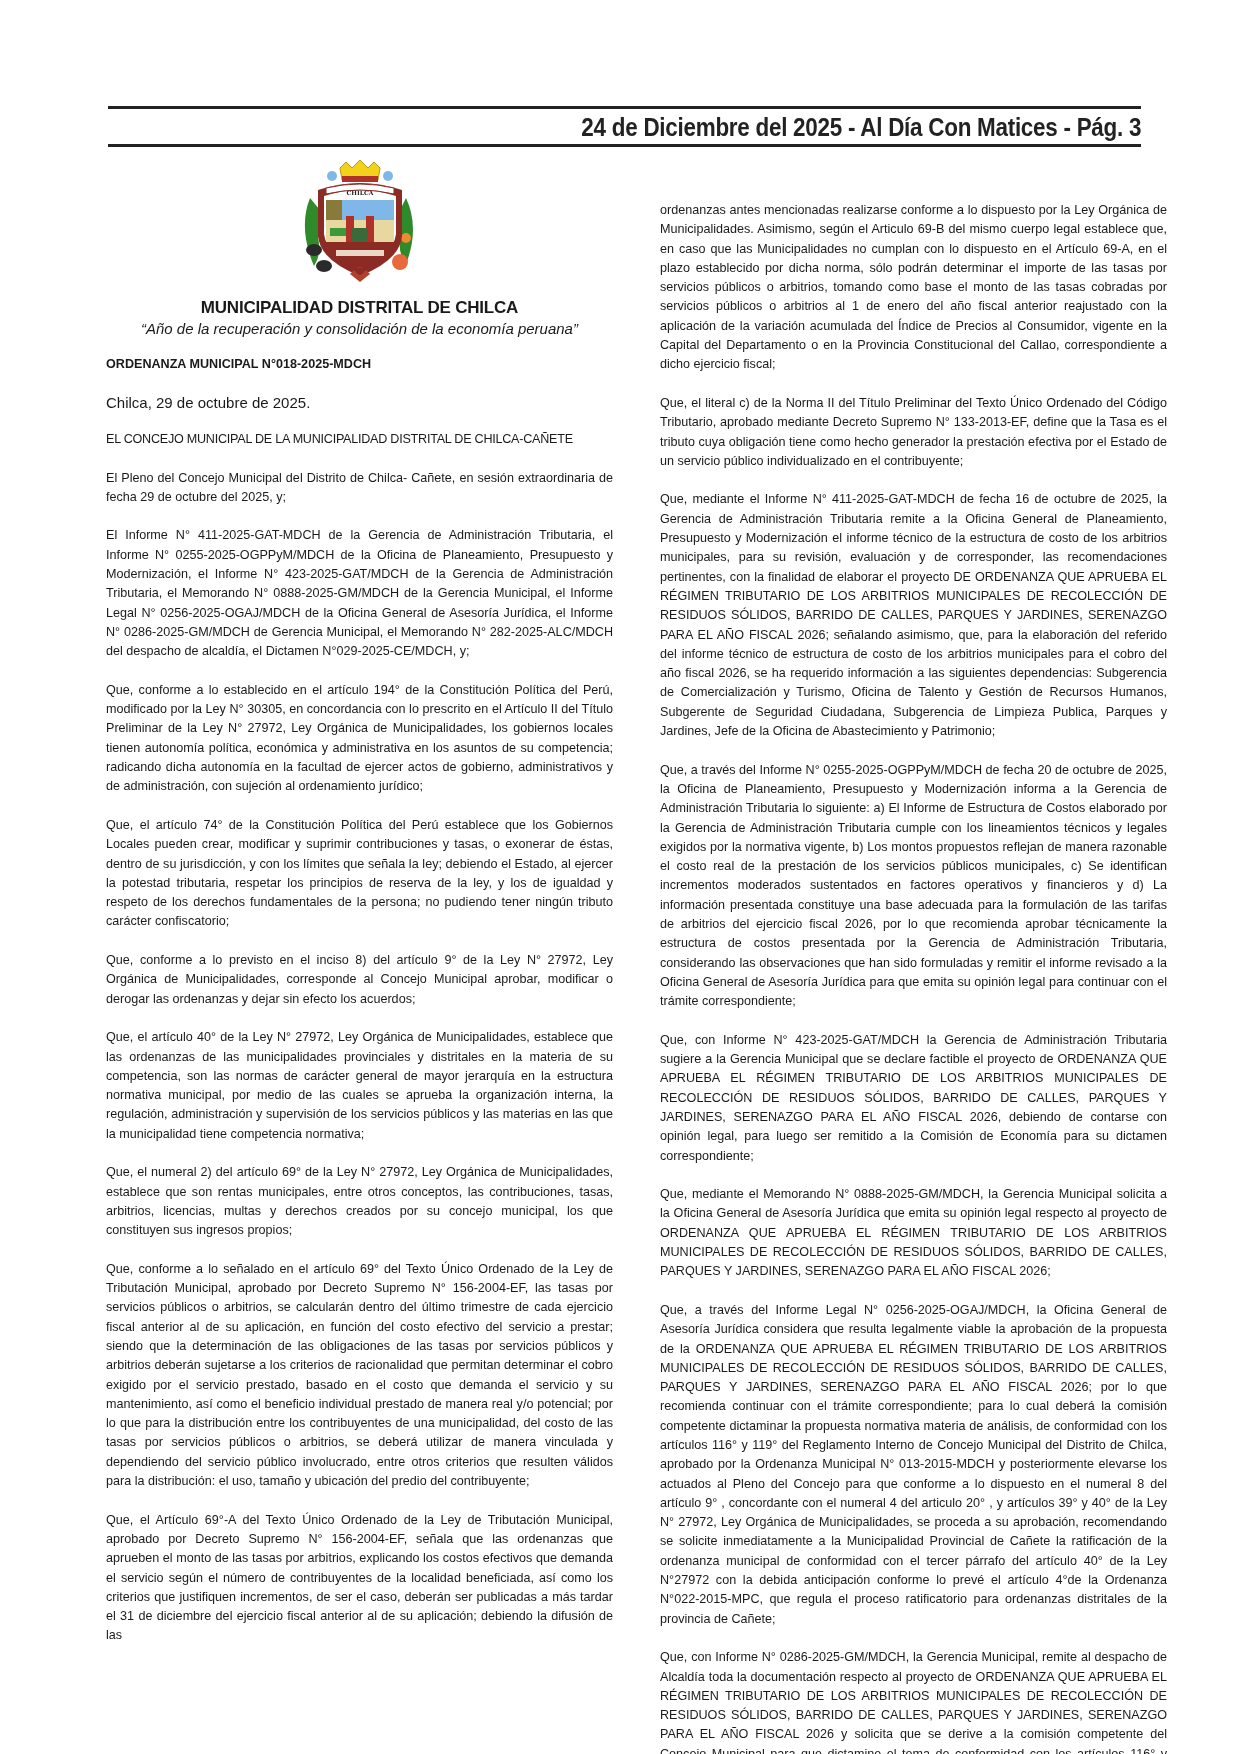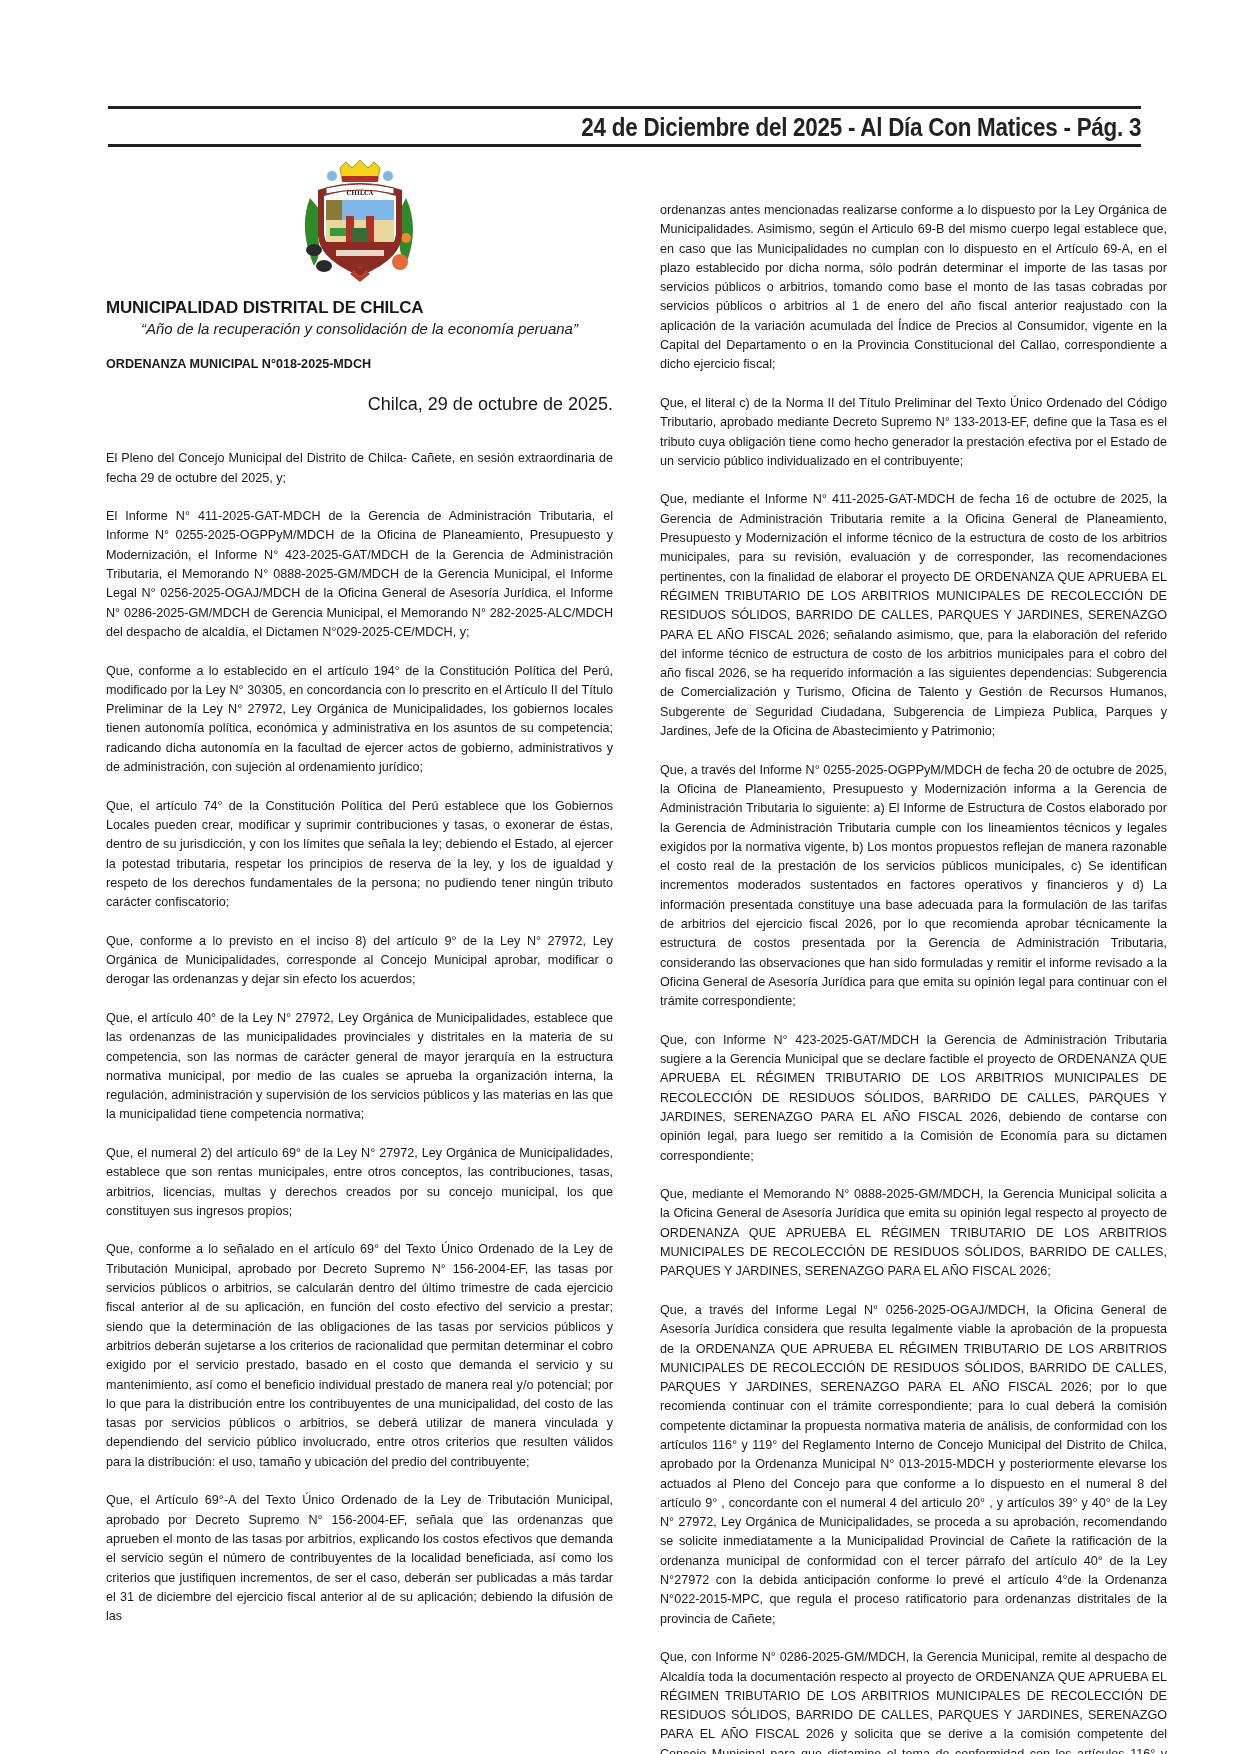--- a/index.html
+++ b/index.html
@@ -6,24 +6,24 @@
   body { width: 1241px; height: 1754px; position: relative; overflow: hidden; font-family: "Liberation Sans", sans-serif; color: #1a1a1a; }
   .rule-top { position: absolute; left: 108px; top: 106px; width: 1033px; height: 3px; background: #222; }
   .header-title { position: absolute; right: 100px; top: 113px; font-family: "Liberation Sans", sans-serif; font-weight: bold; font-size: 25.5px; color: #222; letter-spacing: -0.3px; transform: scaleX(0.88); transform-origin: right center; white-space: nowrap; }
   .rule-bottom { position: absolute; left: 108px; top: 144px; width: 1033px; height: 3px; background: #222; }
   .col { position: absolute; top: 0; width: 507px; font-size: 12.6px; line-height: 19.3px; text-align: justify; }
   .col-left { left: 106px; }
   .col-right { left: 660px; margin-top: 48px; }
   .col p { margin: 0; }
   .spacer { height: 19.3px; }
   .crest { position: absolute; left: 296px; top: 158px; width: 128px; height: 126px; }
-  .org-name { position: absolute; left: 106px; width: 507px; top: 298px; text-align: left; font-weight: bold; font-size: 17px; letter-spacing: -0.2px; }
+  .org-name { position: absolute; left: 106px; width: 507px; top: 298px; text-align: center; font-weight: bold; font-size: 17px; letter-spacing: -0.2px; }
   .motto { position: absolute; left: 106px; width: 507px; top: 320px; text-align: center; font-style: italic; font-size: 15px; }
   .ord-title { position: absolute; left: 106px; width: 507px; top: 357px; text-align: left; font-weight: bold; font-size: 12.6px; }
-  .place-date { position: absolute; left: 106px; width: 507px; top: 394px; text-align: right; font-size: 18px; }
+  .place-date { position: absolute; left: 106px; width: 507px; top: 394px; font-size: 15px; }
   .left-body { top: 430px; }
   .right-body { top: 153px; }
   .bold { font-weight: bold; }
   .narrow { letter-spacing: -0.25px; }
 </style>
 </head>
 <body>
 
 <div class="rule-top"></div>
 <div class="header-title">24 de Diciembre del 2025 - Al Día Con Matices - Pág. 3</div>
@@ -61,20 +61,21 @@
 
   <path d="M54 116 L64 124 L74 116 L70 112 L64 118 L58 112 Z" fill="#b0402a"></path>
 </svg>
 
 <div class="org-name">MUNICIPALIDAD DISTRITAL DE CHILCA</div>
 <div class="motto">“Año de la recuperación y consolidación de la economía peruana”</div>
 <div class="ord-title">ORDENANZA MUNICIPAL N°018-2025-MDCH</div>
 <div class="place-date">Chilca, 29 de octubre de 2025.</div>
 
 <div class="col col-left left-body">
+  <p class="narrow" style="text-align:left;">EL CONCEJO MUNICIPAL DE LA MUNICIPALIDAD DISTRITAL DE CHILCA-CAÑETE</p>
   <div class="spacer"></div>
   <p>El Pleno del Concejo Municipal del Distrito de Chilca- Cañete, en sesión extraordinaria de fecha 29 de octubre del 2025, y;</p>
   <div class="spacer"></div>
   <p>El Informe N° 411-2025-GAT-MDCH de la Gerencia de Administración Tributaria, el Informe N° 0255-2025-OGPPyM/MDCH de la Oficina de Planeamiento, Presupuesto y Modernización, el Informe N° 423-2025-GAT/MDCH de la Gerencia de Administración Tributaria, el Memorando N° 0888-2025-GM/MDCH de la Gerencia Municipal, el Informe Legal N° 0256-2025-OGAJ/MDCH de la Oficina General de Asesoría Jurídica, el Informe N° 0286-2025-GM/MDCH de Gerencia Municipal, el Memorando N° 282-2025-ALC/MDCH del despacho de alcaldía, el Dictamen N°029-2025-CE/MDCH,  y;</p>
   <div class="spacer"></div>
   <p>Que, conforme a lo establecido en el artículo 194° de la Constitución Política del Perú, modificado por la Ley N° 30305, en concordancia con lo prescrito en el Artículo II del Título Preliminar de la Ley N° 27972, Ley Orgánica de Municipalidades, los gobiernos locales tienen autonomía política, económica y administrativa en los asuntos de su competencia; radicando dicha autonomía en la facultad de ejercer actos de gobierno, administrativos y de administración, con sujeción al ordenamiento jurídico;</p>
   <div class="spacer"></div>
   <p>Que, el artículo 74° de la Constitución Política del Perú establece que los Gobiernos Locales pueden crear, modificar y suprimir contribuciones y tasas, o exonerar de éstas, dentro de su jurisdicción, y con los límites que señala la ley; debiendo el Estado, al ejercer la potestad tributaria, respetar los principios de reserva de la ley, y los de igualdad y respeto de los derechos fundamentales de la persona; no pudiendo tener ningún tributo carácter confiscatorio;</p>
   <div class="spacer"></div>
   <p>Que, conforme a lo previsto en el inciso 8) del artículo 9° de la Ley N° 27972, Ley Orgánica de Municipalidades, corresponde al Concejo Municipal aprobar, modificar o derogar las ordenanzas y dejar sin efecto los acuerdos;</p>

